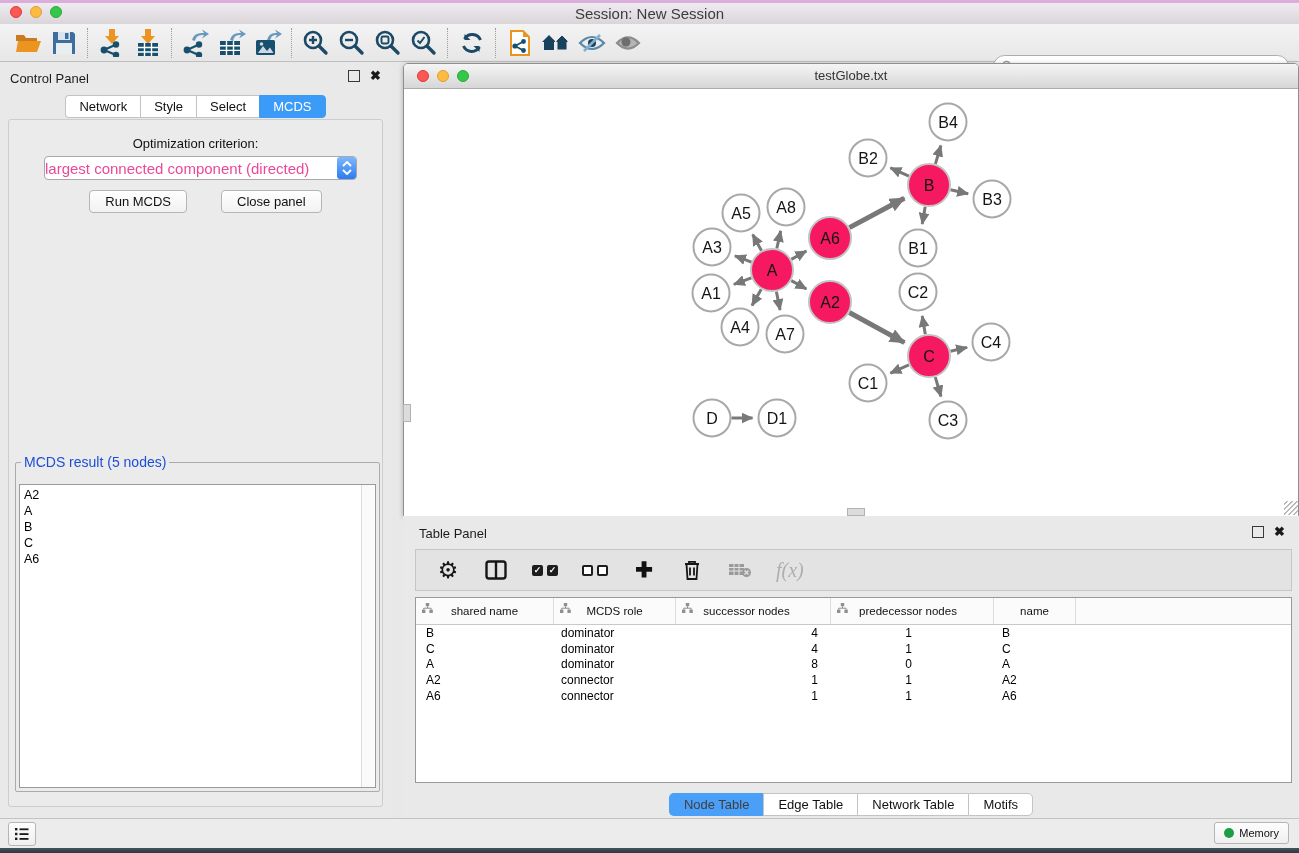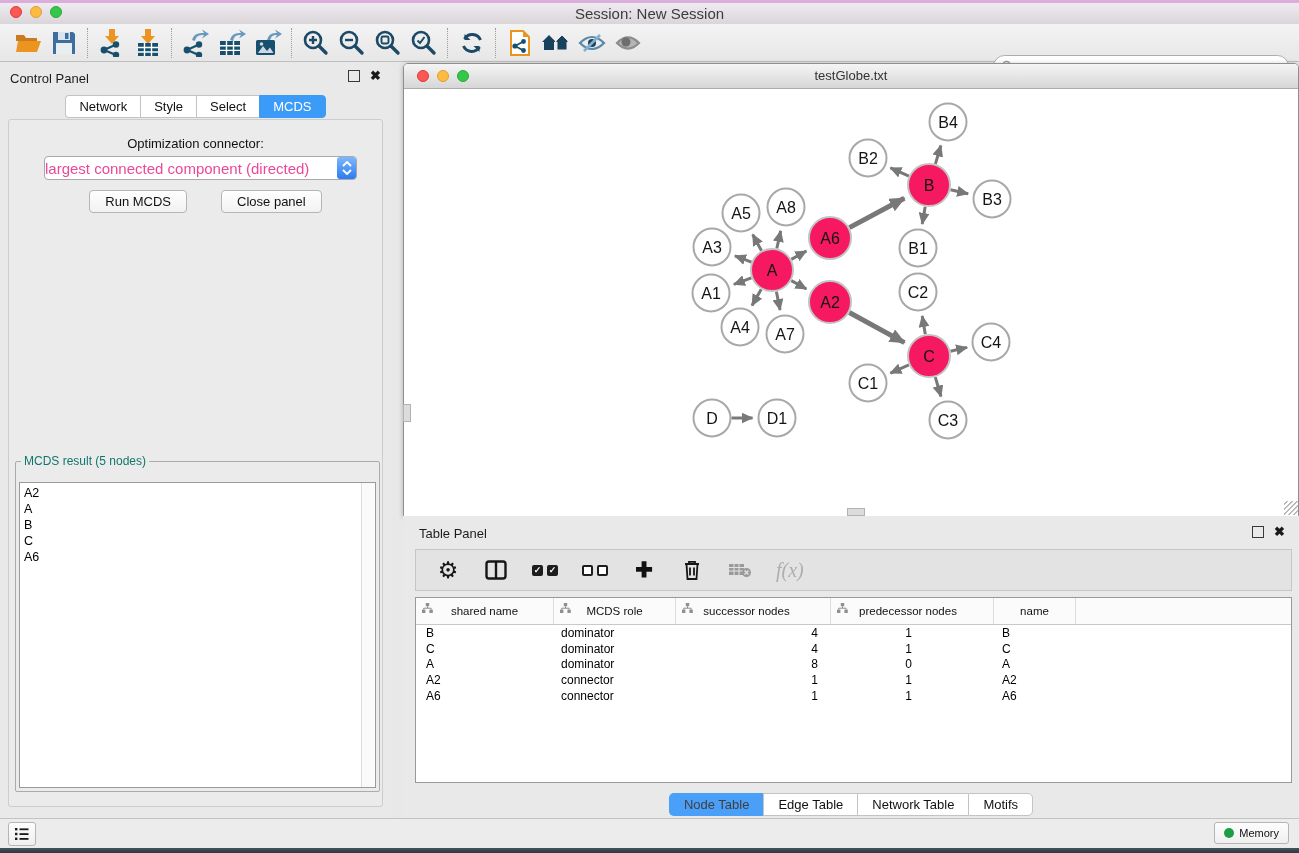--- a/index.html
+++ b/index.html
@@ -76,21 +76,21 @@
   .btn{
     font-size:13px;color:#111;background:linear-gradient(#ffffff,#f1f1f1);
     border:1px solid #b5b5b5;border-radius:4px;padding:3px 15px;cursor:default;
     font-family:"Liberation Sans",sans-serif;
     margin-left:20px;
   }
   fieldset.mcds{
     position:absolute;left:6px;right:2px;top:334px;height:330px;
     border:1px solid #ababab;margin:0;padding:3px;border-radius:2px;
   }
-  fieldset.mcds legend{font-size:12px;color:#0f766e;padding:0 3px;margin-left:2px;}
+  fieldset.mcds legend{font-size:14px;color:#1d4ed8;padding:0 3px;margin-left:2px;}
   .mcds-list{
     position:absolute;left:3px;right:3px;top:14px;bottom:3px;background:#fff;
     border:1px solid #9a9a9a;overflow:hidden;
   }
   .mcds-list .items{padding:2px 0 0 4px;font-size:12.5px;line-height:16px;color:#000;}
   .mcds-scroll{position:absolute;right:0;top:0;bottom:0;width:13px;background:#fafafa;border-left:1px solid #dcdcdc;}
   
   .netwin{
     position:absolute;left:403px;top:63px;width:896px;height:453px;
     background:#fff;border:1px solid #8e8e8e;border-radius:5px 5px 0 0;
@@ -330,21 +330,21 @@
     <span class="ico-float"></span>
     <span class="ico-close">✖</span>
   </div>
   <div class="cp-tabs" id="cp-tabs">
       <div class="tab">Network</div>
       <div class="tab">Style</div>
       <div class="tab">Select</div>
       <div class="tab active">MCDS</div>
     </div>
   <div class="cp-content">
-    <div class="opt-label">Optimization connector:</div>
+    <div class="opt-label">Optimization criterion:</div>
     <div class="selectbox">
       <span class="sel-text">largest connected component (directed)</span>
       <span class="sel-step">
         <svg width="10" height="6" viewBox="0 0 10 6">
             <path d="M1 5 L5 1 L9 5" stroke="#fff" stroke-width="1.8" fill="none"></path>
           </svg>
         <svg width="10" height="6" viewBox="0 0 10 6">
             <path d="M1 1 L5 5 L9 1" stroke="#fff" stroke-width="1.8" fill="none"></path>
           </svg>
       </span>

